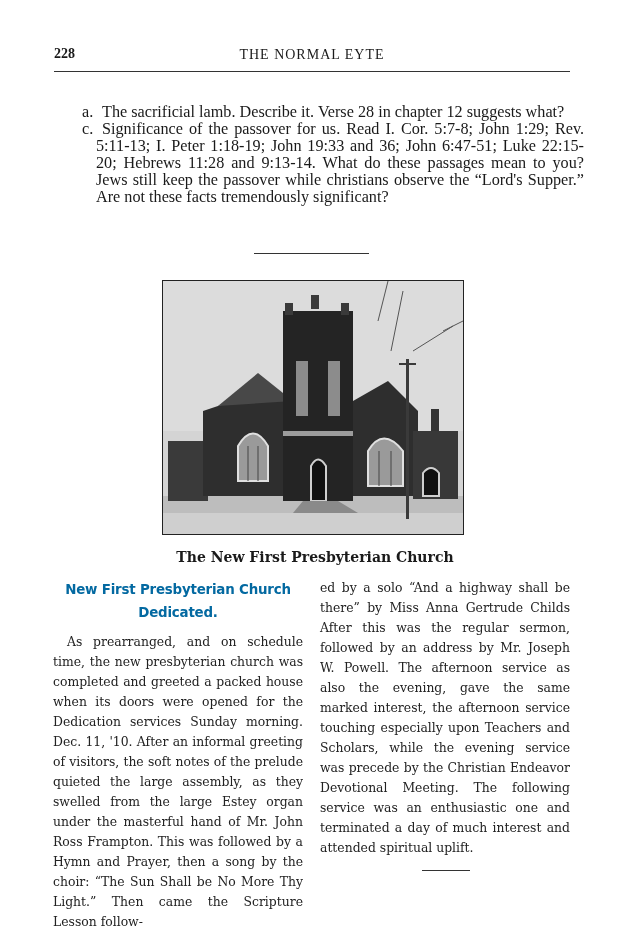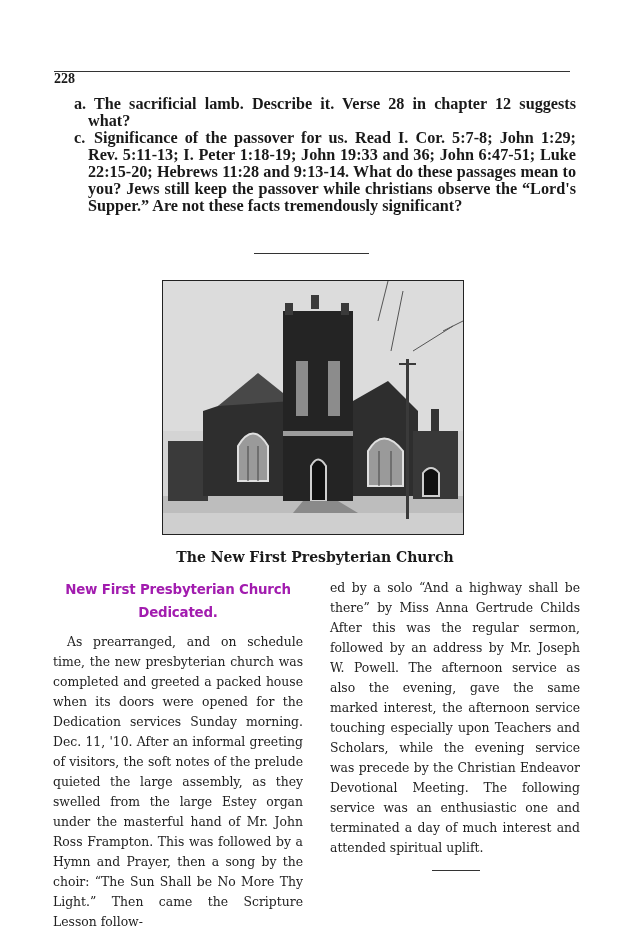--- a/index.html
+++ b/index.html
@@ -7,34 +7,33 @@
       width: 624px; height: 949px; position: relative; overflow: hidden;
       font-family: "DejaVu Serif", "Liberation Serif", serif;
       color: #1a1a1a;
     }
     .header {
       position: absolute; left: 54px; top: 46px; width: 516px; height: 26px;
     }
     .page-num {
       position: absolute; left: 0; top: 0; font-size: 14px; font-weight: bold;
       font-family: "Liberation Serif", serif;
-      margin-top: 25px;
     }
     .running-title {
       position: absolute; left: 0; right: 0; top: 1px; text-align: center;
       font-size: 14px; letter-spacing: 1px; font-family: "Liberation Serif", serif;
     }
     .header-rule {
       position: absolute; left: 54px; top: 71px; width: 516px; height: 0;
       border-top: 1.5px solid #333;
     }
     .study-list {
       position: absolute; left: 66px; top: 88px; width: 502px;
       font-family: "Liberation Serif", serif; font-size: 16.2px; line-height: 17px;
-      margin: 8px; padding: 0; list-style: none; font-weight: bold;
+      margin: 16px; padding: 0; list-style: none;
     }
     .study-list li {
       position: relative; padding-left: 14px; text-indent: -14px; text-align: justify;
       margin: 0;
     }
     .study-list li .marker { display: inline-block; width: 20px; text-indent: 0; }
     .rule-short {
       position: absolute; height: 0; border-top: 1px solid #333;
     }
     .photo-frame {
@@ -43,40 +42,41 @@
     }
     .caption {
       position: absolute; left: 150px; top: 549px; width: 330px; text-align: center;
       font-family: "DejaVu Serif", serif; font-size: 14px; font-weight: bold;
     }
     .col {
       position: absolute; font-family: "DejaVu Serif", serif; font-size: 12.4px;
       line-height: 20px; text-align: justify; color: #222;
     }
     .col-left { left: 53px; top: 578px; width: 250px; }
-    .col-right { left: 330px; top: 578px; width: 250px; }
+    .col-right { left: 320px; top: 578px; width: 250px; }
     .article-title {
       font-family: "DejaVu Sans", sans-serif; font-weight: bold; font-size: 13.4px;
-      text-align: center; line-height: 23px; margin: 0 0 8px 0; color: #a21caf;
+      text-align: center; line-height: 23px; margin: 0 0 8px 0; color: #0369a1;
       letter-spacing: -0.2px;
     }
     .col p { margin: 0; }
     .indent { text-indent: 14px; }
     .notice {
       font-family: "Liberation Serif", serif; font-size: 15.5px; font-weight: bold;
       line-height: 19px; text-indent: 12px; text-align: justify; margin-top: 26px !important;
       letter-spacing: 0.2px;
     }
   </style>
 </head>
 <body>
 
 <div>
   <div class="header">
     <span class="page-num">228</span>
+    <span class="running-title">THE NORMAL EYTE</span>
   </div>
   <div class="header-rule"></div>
 </div>
 
 <ul class="study-list">
   <li><span class="marker">a.</span><span>The sacrificial lamb.  Describe it.  Verse 28 in chapter 12 suggests what?</span></li>
   <li><span class="marker">c.</span><span>Significance of the passover for us.  Read I. Cor. 5:7-8; John 1:29; Rev. 5:11-13; I. Peter 1:18-19; John 19:33 and 36; John 6:47-51; Luke 22:15-20; Hebrews 11:28 and 9:13-14.  What do these passages mean to you?  Jews still keep the passover while christians observe the “Lord's Supper.”  Are not these facts tremendously significant?</span></li>
 </ul>
 
 <div class="rule-short" style="left:254px; top:253px; width:115px;"></div>

